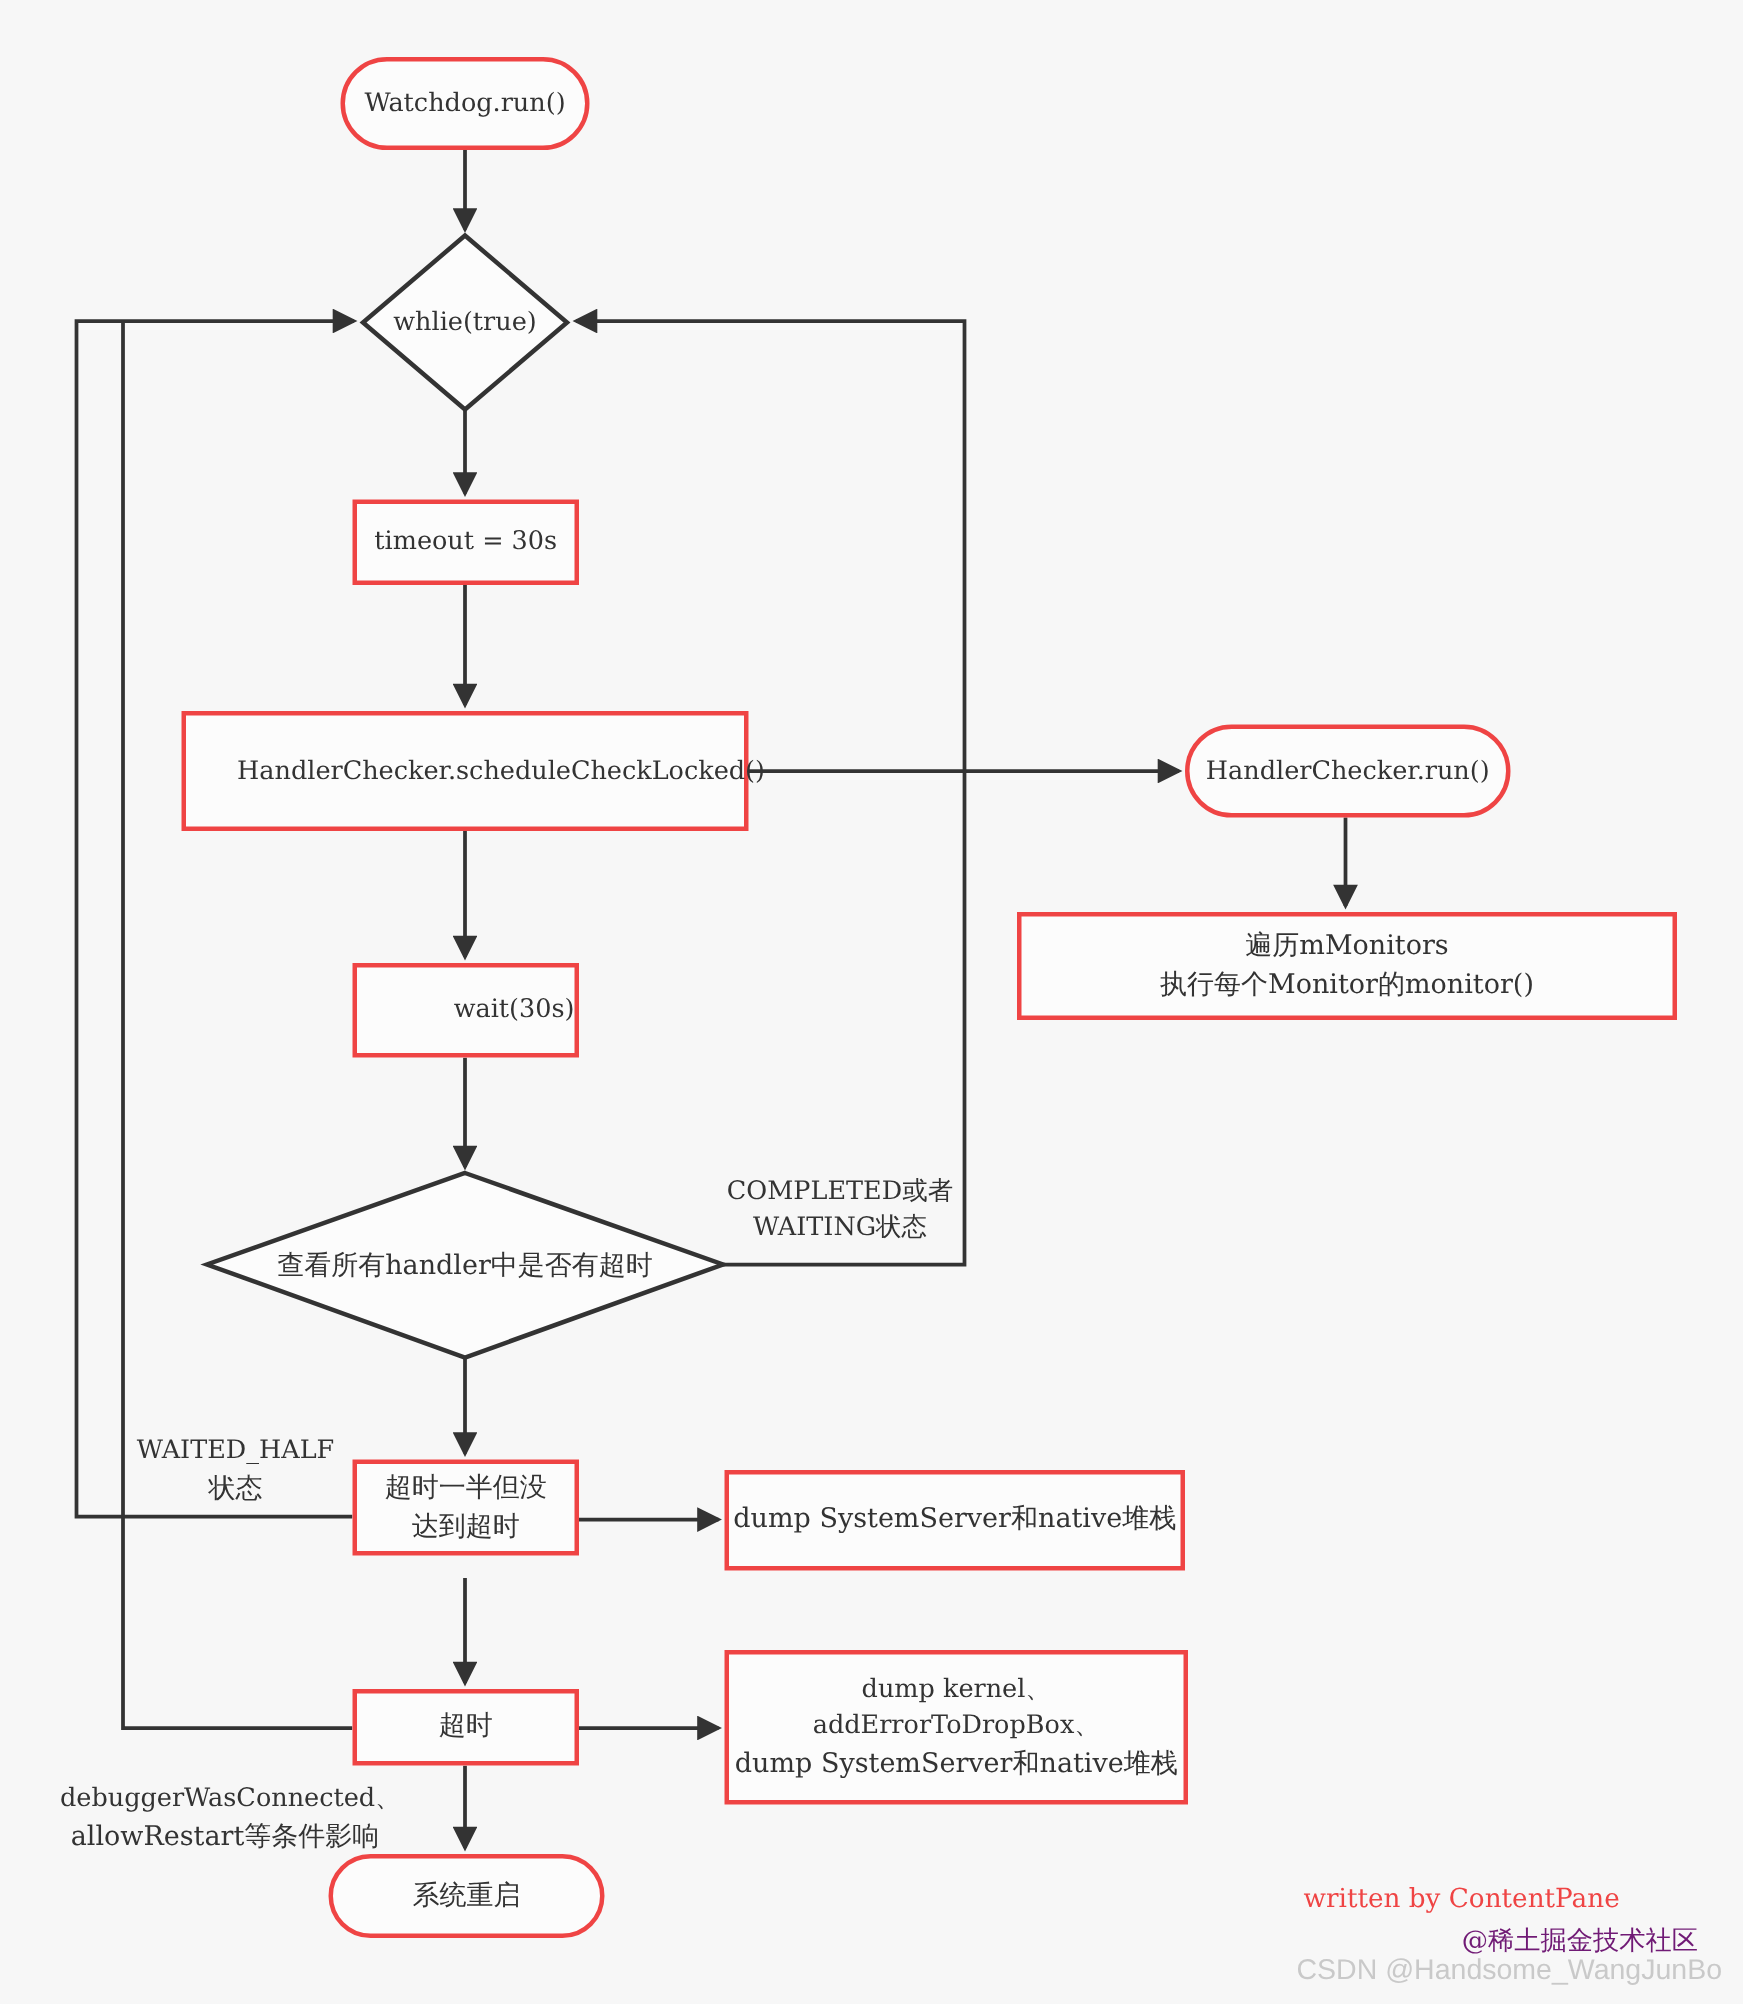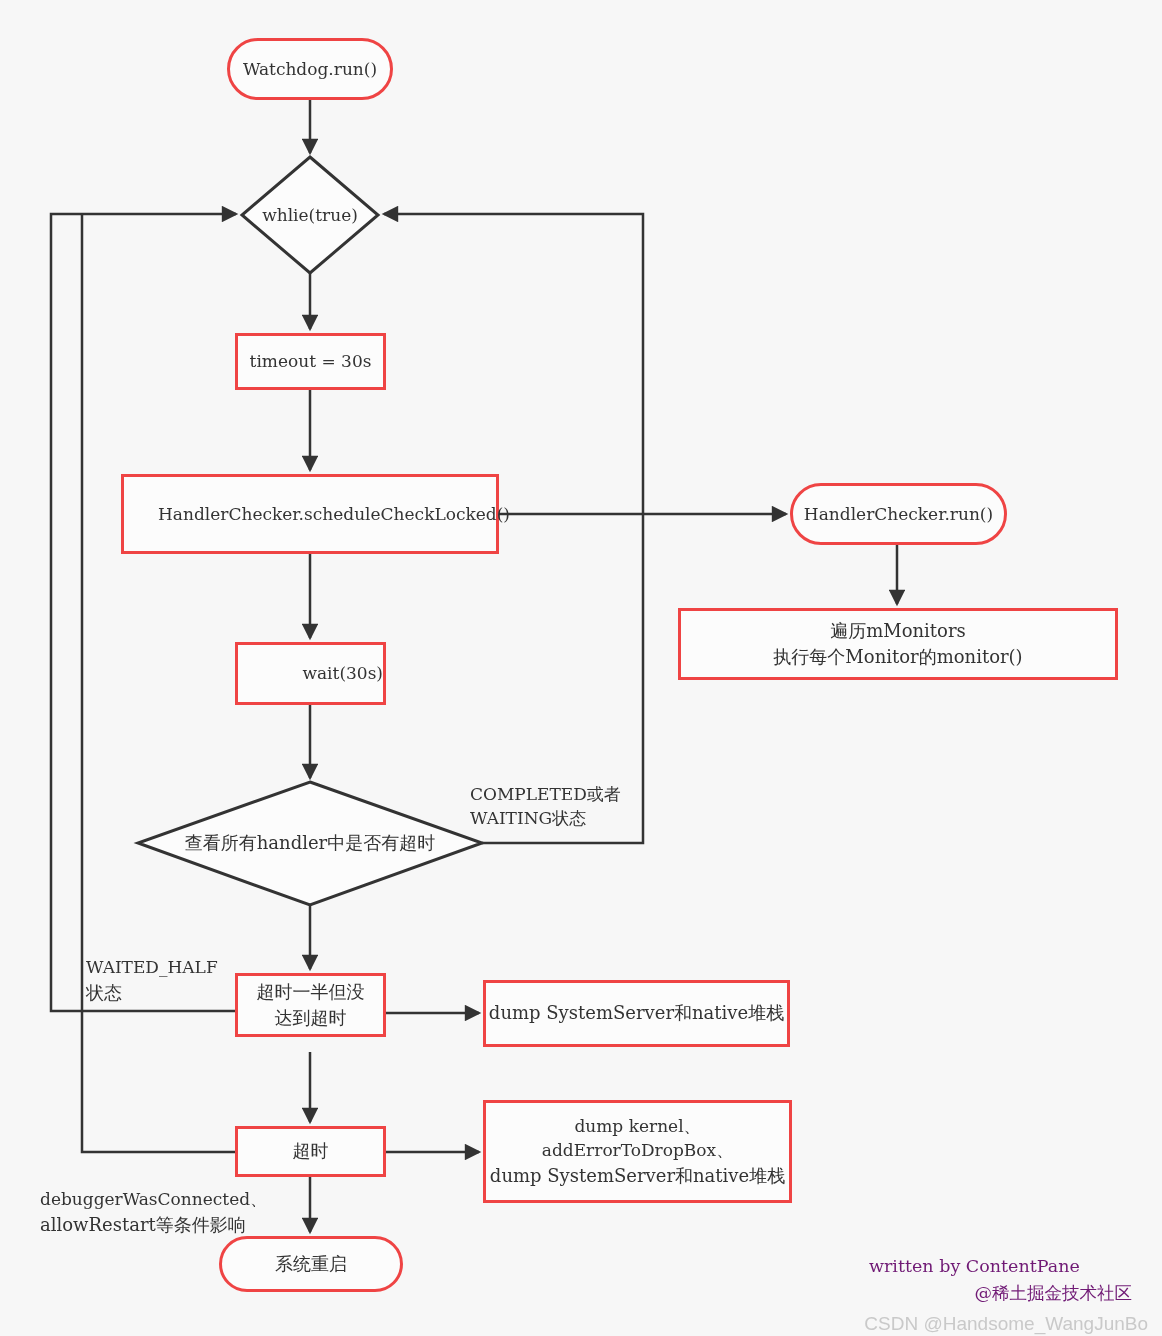--- a/index.html
+++ b/index.html
@@ -24,27 +24,28 @@
   }
   .rounded{border-radius:32px;}
   .diamond-label{
     position:absolute;
     display:flex;align-items:center;justify-content:center;
     text-align:center;font-size:17px;
   }
   .cjk{font-size:18px;}
   .float-label{
     position:absolute;
+    text-align:center;
     font-size:17px;line-height:1.4;
     white-space:nowrap;
   }
-  .watermark-1{position:absolute;left:869px;top:1256px;font-size:17.5px;color:#701a75;white-space:nowrap;}
+  .watermark-1{position:absolute;left:869px;top:1256px;font-size:17.5px;color:#ef4444;white-space:nowrap;}
   .watermark-2{position:absolute;right:30px;top:1281px;font-size:17.5px;color:#701a75;white-space:nowrap;}
   .watermark-3{position:absolute;right:14px;top:1303px;font-size:19px;color:#c9c9c9;
-               font-family:"Liberation Sans","DejaVu Sans",sans-serif;white-space:nowrap;margin-top:10px;}
+               font-family:"Liberation Sans","DejaVu Sans",sans-serif;white-space:nowrap;}
 </style>
 </head>
 <body>
 
 <div class="canvas">
 
   <svg class="edge-layer" viewBox="0 0 1162 1336" xmlns="http://www.w3.org/2000/svg">
     <defs>
       <marker id="arrow" viewBox="0 0 10 10" refX="8.6" refY="5" markerWidth="8" markerHeight="6.6" orient="auto-start-reverse" markerUnits="strokeWidth">
         <path d="M0 0 L10 5 L0 10 z" fill="#333"></path>

